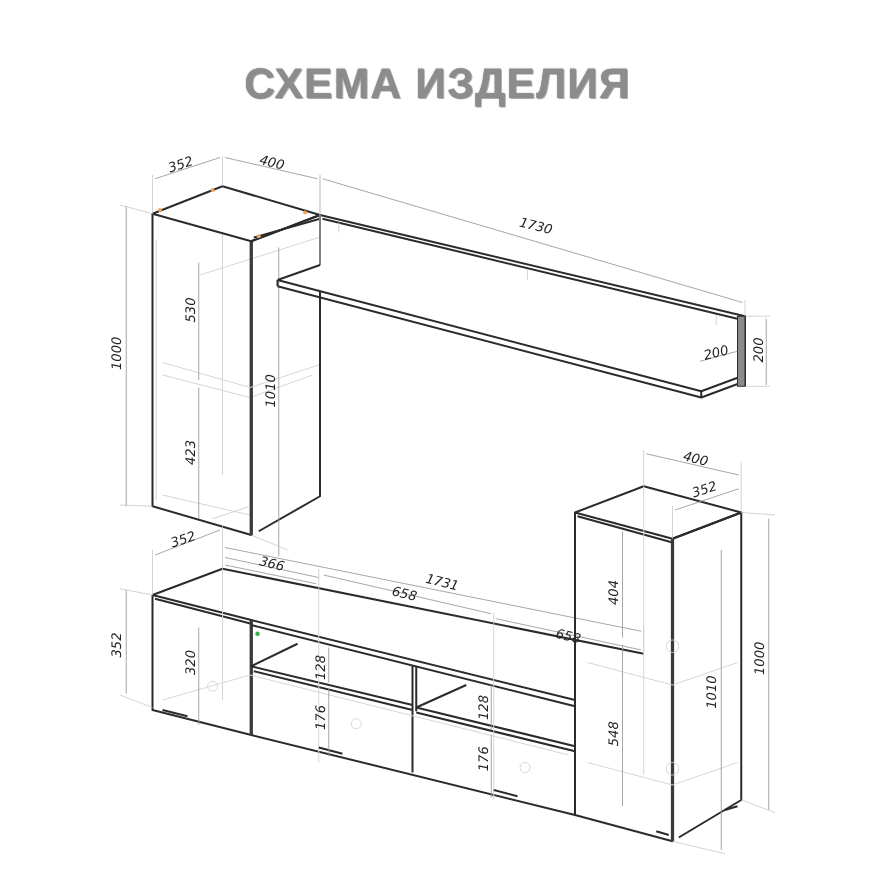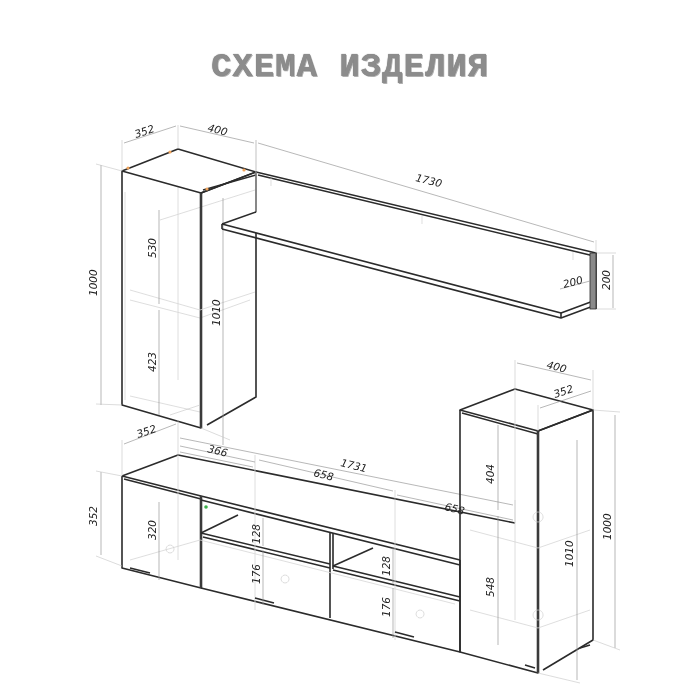--- a/index.html
+++ b/index.html
@@ -1,19 +1,19 @@
 <!DOCTYPE html>
 <html><head>
   <meta charset="utf-8">
   <style>
     html, body { margin: 0; padding: 0; background: #ffffff; }
     body { width: 700px; height: 700px; position: relative; overflow: hidden; font-family: "DejaVu Sans", sans-serif; }
     .title {
       position: absolute; left: 0; top: 48px; width: 700px; text-align: center;
-      font-family: Liberation Mono, monospace; font-weight: bold; font-size: 34px;
+      font-family: Liberation Sans, sans-serif; font-weight: bold; font-size: 34px;
       letter-spacing: 1px; color: #8c8c8c;
       text-shadow: 0 0 1px #6e6e6e, 1px 1px 0 #b5b5b5;
     }
     svg.drawing { position: absolute; left: 0; top: 0; }
     .edge { stroke: #2b2b2b; stroke-width: 1.6; fill: none; stroke-linejoin: round; }
     .edge-thick { stroke: #3a3a3a; stroke-width: 2.6; fill: none; }
     .hidden { stroke: #d6d6d6; stroke-width: 0.8; fill: none; }
     .dim { stroke: #9a9a9a; stroke-width: 0.7; fill: none; }
     .ext { stroke: #c4c4c4; stroke-width: 0.6; fill: none; }
     .panel { fill: #ffffff; stroke: none; }

